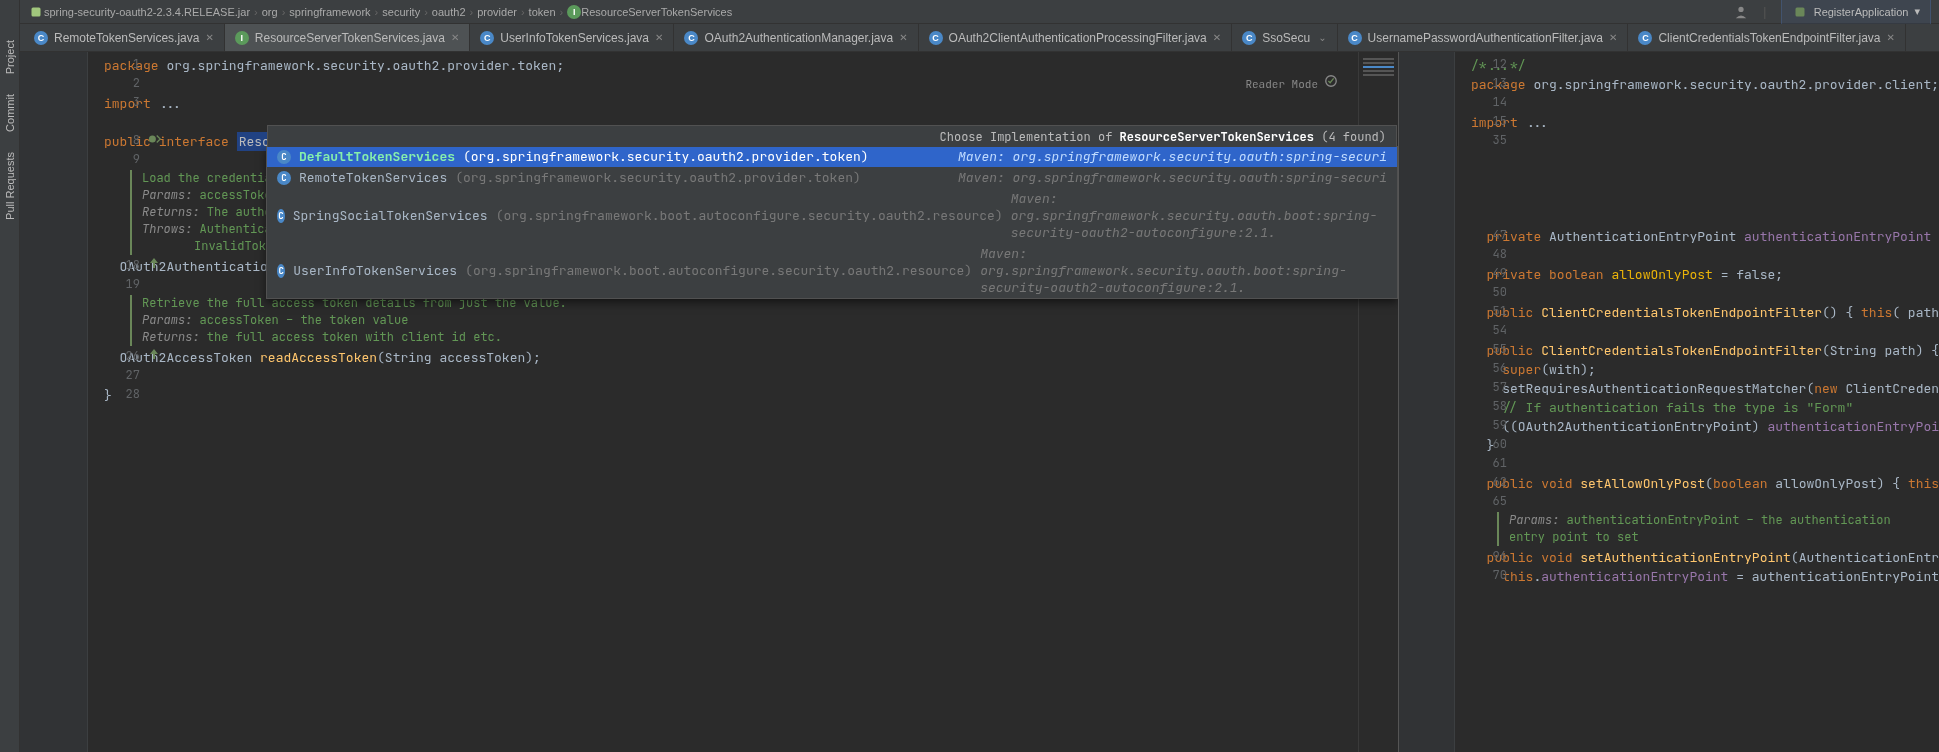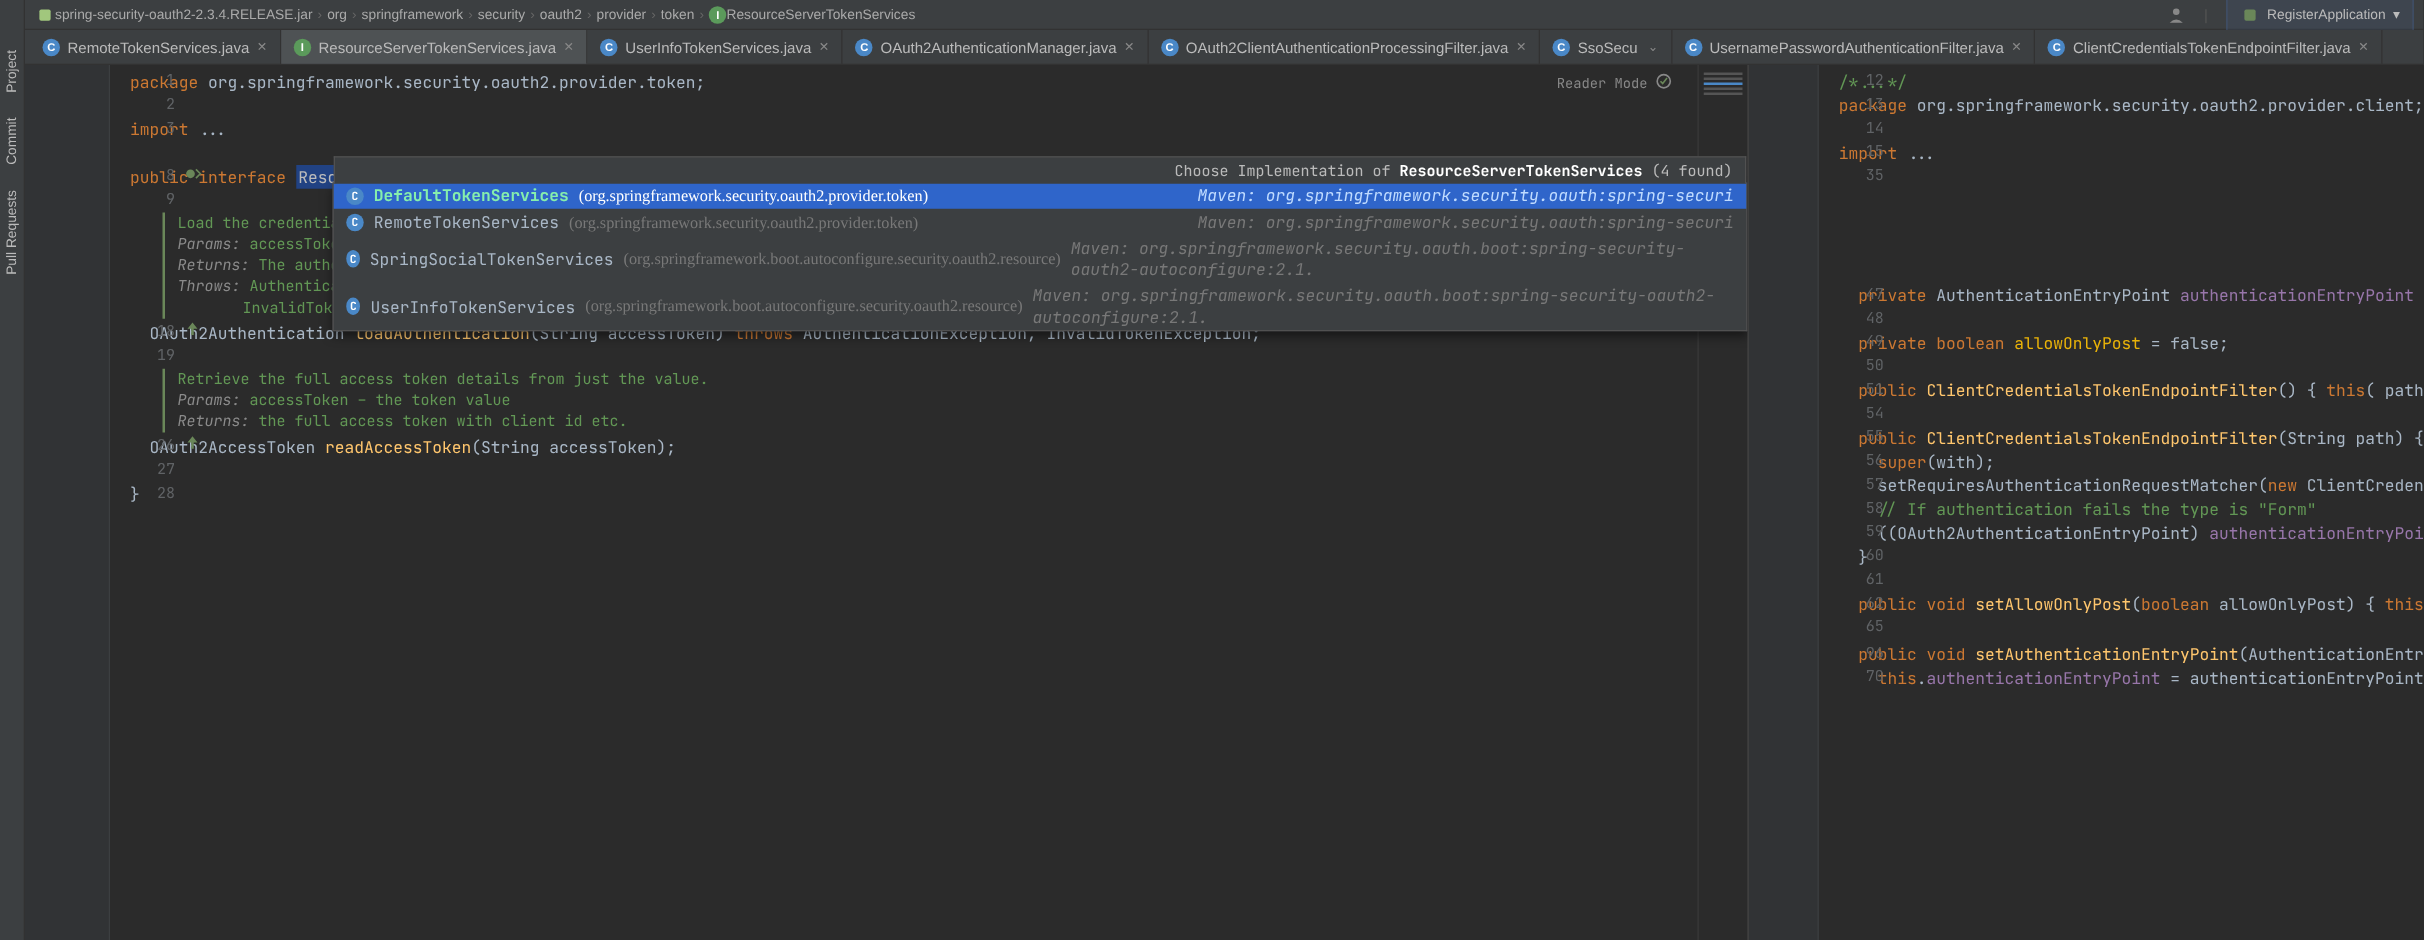--- a/index.html
+++ b/index.html
@@ -96,23 +96,23 @@
 .gutter {
   position: absolute; left: 0; top: 0; bottom: 0; width: 68px;
   background: #313335;
   border-right: 1px solid #3c3f41;
 }
 .code-area {
   position: absolute; left: 68px; right: 0; top: 0; bottom: 0;
   padding: 4px 12px 4px 16px;
 }
 .reader-mode {
-  position: absolute; right: 60px; top: 6px;
+  position: absolute; right: 60px; top: 22px;
   font-size: 11px; color: #888888;
-  display: flex; align-items: center; gap: 6px;
+  display: flex; align-items: flex-end; gap: 6px;
 }
 .minimap {
   position: absolute; right: 0; top: 0; bottom: 0; width: 40px;
   background: #2b2b2b; border-left: 1px solid #3a3a3a;
 }
 .minimap .mm-line { height:2px; margin:2px 4px; background:#555; }
 .code-line { line-height: 19px; white-space: pre; margin-top: 20px; }
 .ln { position: absolute; left: 0; width: 36px; text-align: right; color: #606366; font-size: 12px; font-family: inherit; }
 .gutter-icon { position: absolute; left: 44px; width: 22px; color: #6a8759; font-size: 10px; }
 .row { position: relative; height: 19px; }
@@ -153,21 +153,21 @@
 .impl-item {
   display: flex; align-items: center;
   padding: 2px 10px;
   gap: 8px;
   font-family: "JetBrains Mono", monospace; font-size: 13px;
   cursor: pointer;
 }
 .impl-item.sel { background: #2f65ca; }
 .impl-item .impl-name { color: #a9b7c6; }
 .impl-item.sel .impl-name { color: #86efac; font-weight: bold; }
-.impl-item .impl-pkg { color: #787878; font-family: Liberation Serif, serif; }
+.impl-item .impl-pkg { color: #787878; }
 .impl-item.sel .impl-pkg { color: #ffffff; }
 .impl-item .impl-maven { margin-left: auto; color: #787878; font-style: italic; }
 .impl-item.sel .impl-maven { color: #bfdbff; }
 .bold-white { font-weight: bold; color: #ffffff; }
 
 .right-pane .gutter { width: 56px; }
 .right-pane .code-area { left: 56px; }
 </style>
 </head>
 <body>
@@ -431,20 +431,23 @@
       <div class="row"><span class="ln">60</span>
         <span class="code-line">  <span class="type">}</span></span></div>
       <div class="row">
           <span class="ln">61</span>
         </div>
       <div class="row"><span class="ln">62</span>
         <span class="code-line">  <span class="kw">public</span> <span class="kw">void</span> <span class="fn">setAllowOnlyPost</span><span class="type">(</span><span class="kw">boolean</span><span class="type"> allowOnlyPost) { </span><span class="kw">this</span></span></div>
       <div class="row">
           <span class="ln">65</span>
         </div>
+      <div class="javadoc-block" style="margin-left:26px;">
+        <div><span class="jd-key">Params:</span>  <span class="jd-val">authenticationEntryPoint – the authentication entry point to set</span></div>
+      </div>
       <div class="row" style="margin-top:2px"><span class="ln">96</span>
         <span class="code-line">  <span class="kw">public</span> <span class="kw">void</span> <span class="fn">setAuthenticationEntryPoint</span><span class="type">(AuthenticationEntryPoi</span></span></div>
       <div class="row"><span class="ln">70</span>
         <span class="code-line">    <span class="kw">this</span><span class="type">.</span><span style="color:#9876aa">authenticationEntryPoint</span><span class="type"> = authenticationEntryPoint;</span></span></div>
     </div>
   </div>
 
 </div>
 
 </body></html>

